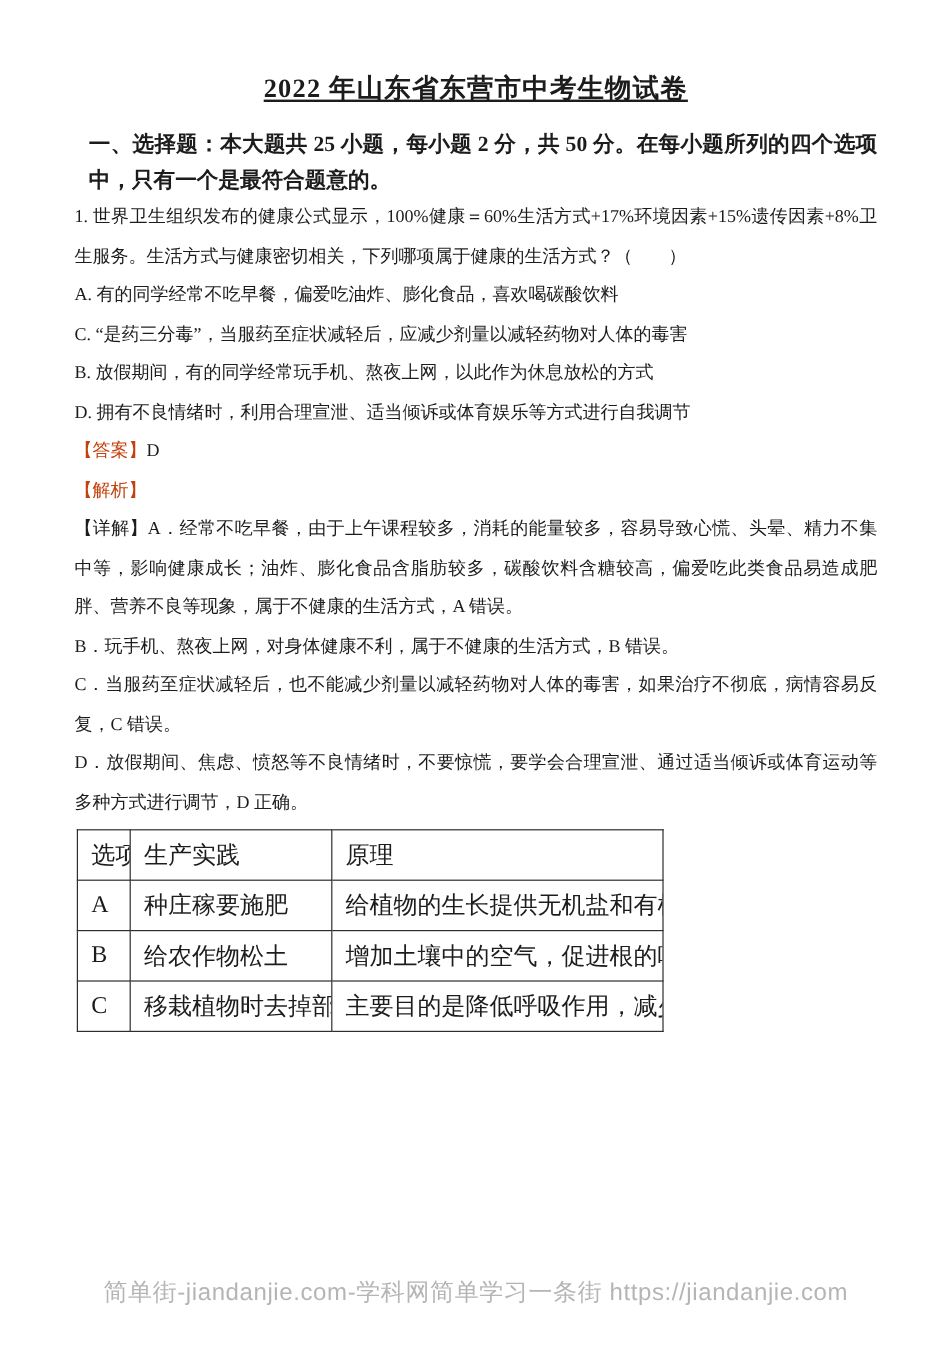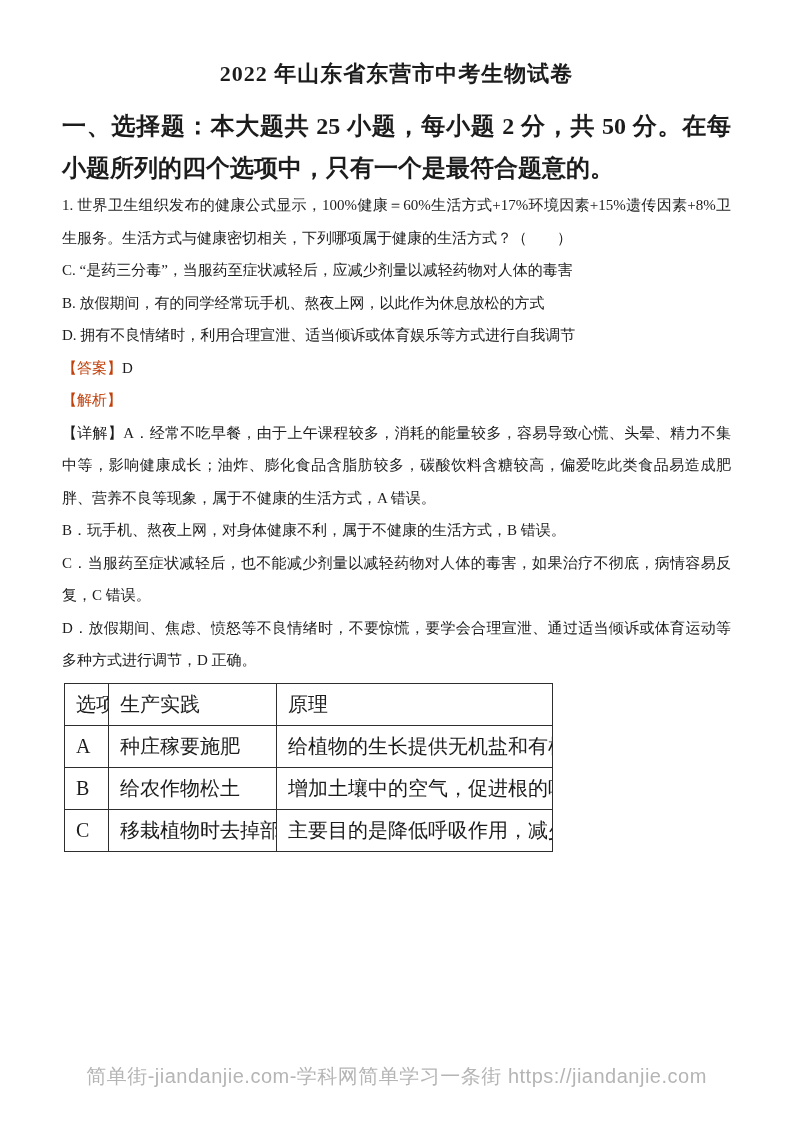--- a/index.html
+++ b/index.html
@@ -14,25 +14,26 @@
     color: #1c1c1c;
     overflow: hidden;
   }
   .title {
     margin: 0;
     font-size: 22px;
     line-height: 32px;
     font-weight: bold;
     text-align: center;
     letter-spacing: 1px;
+    text-decoration: underline;
   }
   .section-heading {
-    margin: 15px 0 0 0;
-    font-size: 24px;
-    line-height: 42px;
+    margin: 15px 0 0 12px;
+    font-size: 18px;
+    line-height: 30px;
     font-weight: bold;
     text-align: justify;
   }
   .body-text {
     margin: 0;
     font-size: 15px;
     line-height: 32.5px;
     text-align: justify;
   }
   .label-blue { color: #c2410c; }
@@ -71,20 +72,21 @@
 <body>
 
 <div class="page">
 
   <h1 class="title">2022 年山东省东营市中考生物试卷</h1>
 
   <h2 class="section-heading">一、选择题：本大题共 25 小题，每小题 2 分，共 50 分。在每小题所列的四个选项中，只有一个是最符合题意的。</h2>
 
   <p class="body-text">1. 世界卫生组织发布的健康公式显示，100%健康＝60%生活方式+17%环境因素+15%遗传因素+8%卫生服务。生活方式与健康密切相关，下列哪项属于健康的生活方式？（　　）</p>
 
+  <p class="body-text">A. 有的同学经常不吃早餐，偏爱吃油炸、膨化食品，喜欢喝碳酸饮料</p>
   <p class="body-text">C. “是药三分毒”，当服药至症状减轻后，应减少剂量以减轻药物对人体的毒害</p>
   <p class="body-text">B. 放假期间，有的同学经常玩手机、熬夜上网，以此作为休息放松的方式</p>
   <p class="body-text">D. 拥有不良情绪时，利用合理宣泄、适当倾诉或体育娱乐等方式进行自我调节</p>
 
   <p class="body-text"><span class="label-blue">【答案】</span><span>D</span></p>
 
   <p class="body-text"><span class="label-blue">【解析】</span></p>
 
 
   <p class="body-text">【详解】A．经常不吃早餐，由于上午课程较多，消耗的能量较多，容易导致心慌、头晕、精力不集中等，影响健康成长；油炸、膨化食品含脂肪较多，碳酸饮料含糖较高，偏爱吃此类食品易造成肥胖、营养不良等现象，属于不健康的生活方式，A 错误。</p>

